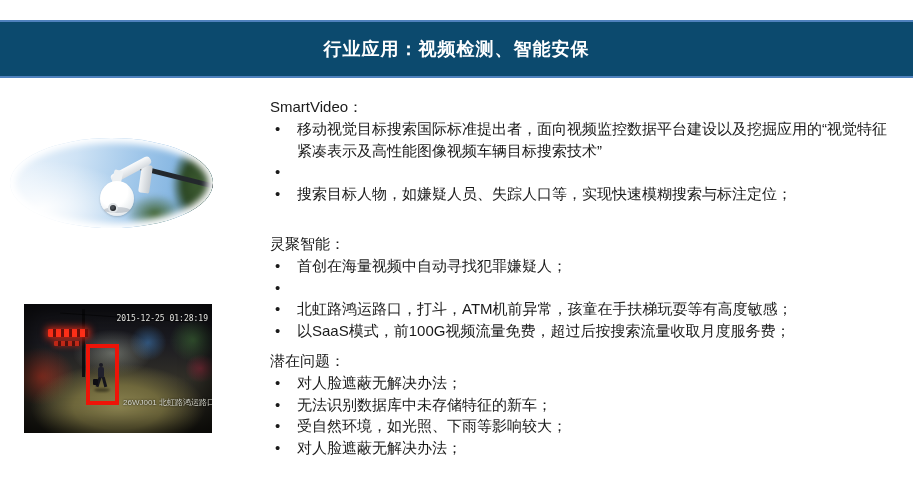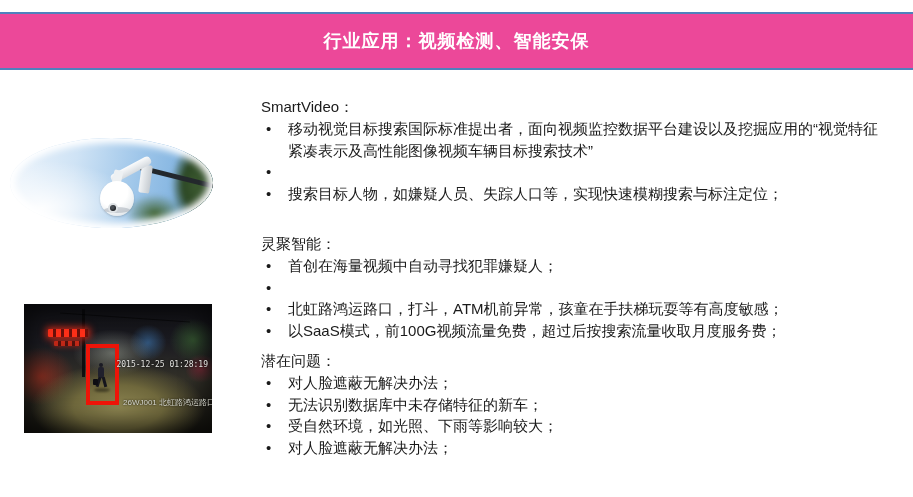--- a/index.html
+++ b/index.html
@@ -6,22 +6,22 @@
   html,body { margin:0; padding:0; }
   body {
     width:913px; height:497px; position:relative; overflow:hidden;
     background:#ffffff;
     font-family:"Liberation Sans","DejaVu Sans",sans-serif;
     color:#1a1a1a;
   }
 
   
   .header-bar {
-    position:absolute; left:0; top:12px; width:913px; height:58px;
-    background:#ec4899;
+    position:absolute; left:0; top:20px; width:913px; height:58px;
+    background:#0c4a6e;
     border-top:2px solid #4f81bd; border-bottom:2px solid #4f81bd;
     display:flex; align-items:center; justify-content:center;
   }
   .header-title {
     color:#ffffff; font-size:18px; font-weight:bold; letter-spacing:1px;
   }
 
   
   .photo-ellipse {
     position:absolute; left:10px; top:138px; width:203px; height:90px;
@@ -111,30 +111,30 @@
   }
   .person-head   { position:absolute; left:75px; top:59px; width:4px; height:4px; background:#1b1b24; border-radius:50%; z-index:1; }
   .person-body   { position:absolute; left:74px; top:63px; width:6px; height:11px; background:#20202c; border-radius:2px; z-index:1; }
   .person-leg-l  { position:absolute; left:73px; top:73px; width:3px; height:10px; background:#15151c; transform:rotate(18deg); z-index:1; }
   .person-leg-r  { position:absolute; left:79px; top:73px; width:3px; height:10px; background:#15151c; transform:rotate(-15deg); z-index:1; }
   .person-bag    { position:absolute; left:69px; top:75px; width:5px; height:6px; background:#0d0d12; border-radius:1px; z-index:1; }
   .person-shadow { position:absolute; left:70px; top:84px; width:16px; height:4px; background:rgba(0,0,0,0.4); border-radius:50%; filter:blur(1px); z-index:1; }
   .cctv-timestamp {
     position:absolute; right:4px; top:10px; z-index:3;
     font-family:"DejaVu Sans Mono","Liberation Mono",monospace;
-    font-size:8px; color:#e4e4e0; text-shadow:0 0 2px #000; white-space:nowrap;margin-top:46px;
+    font-size:8px; color:#e4e4e0; text-shadow:0 0 2px #000; white-space:nowrap;
   }
   .cctv-label {
     position:absolute; left:99px; top:93px; z-index:3;
     font-size:8px; color:#d6d7cc; text-shadow:0 0 2px #000; white-space:nowrap;
   }
 
   
   .text-col { position:absolute; left:258px; top:0; width:640px; }
-  .section { position:absolute; left:3px; width:640px; }
+  .section { position:absolute; left:12px; width:640px; }
   .section-1 { top:96px; }
   .section-2 { top:233px; }
   .section-3 { top:350px; }
   .section h3 {
     margin:0; font-size:15px; font-weight:normal; line-height:21.8px; color:#1a1a1a;
   }
   .section ul { margin:0; padding:0; list-style:none; }
   .section li { display:flex; line-height:21.8px; font-size:15px; }
   .section li .marker { flex:0 0 27px; padding-left:5px; }
   .section li .btext  { max-width:595px; overflow-wrap:break-word; }

